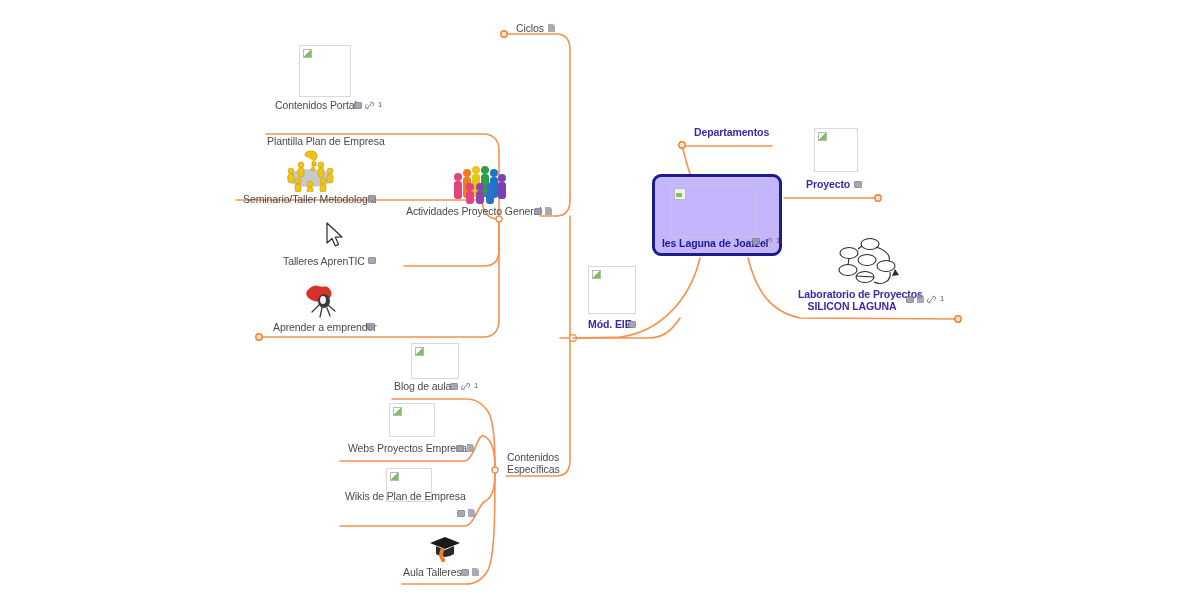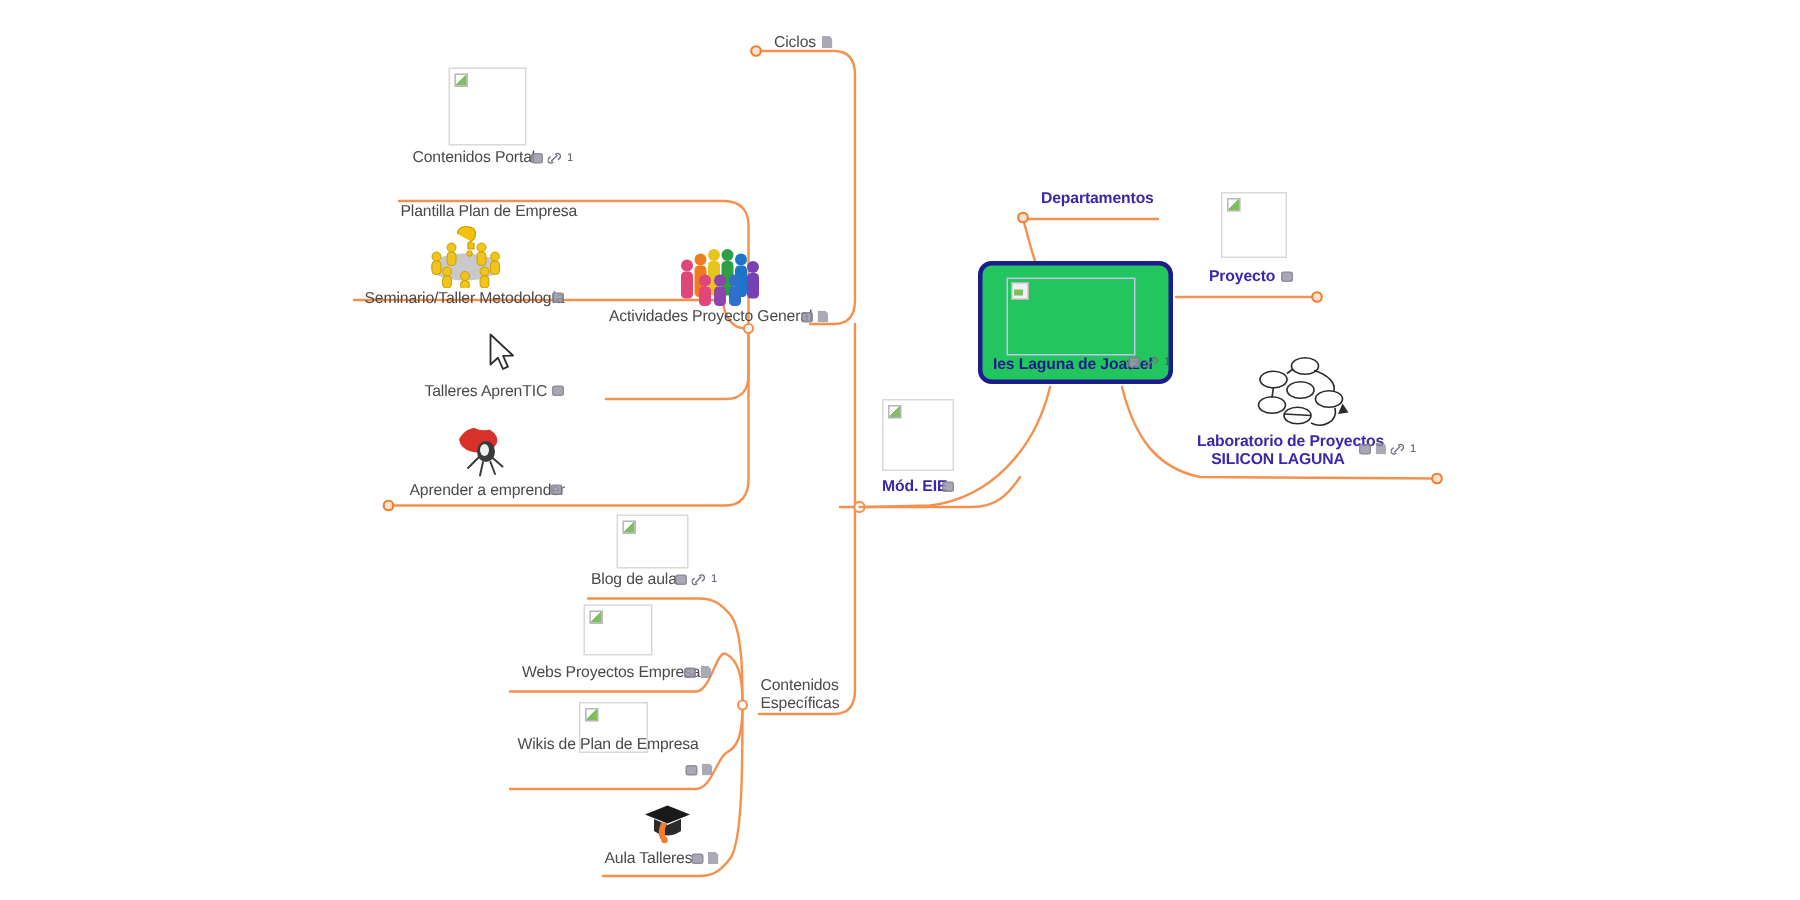--- a/index.html
+++ b/index.html
@@ -10,21 +10,21 @@
     overflow:hidden;
     position:relative;
   }
   #canvas{position:absolute;left:0;top:0;width:1200px;height:600px;}
   #edges{position:absolute;left:0;top:0;width:1200px;height:600px;pointer-events:none;}
 
   
   .root{
     position:absolute;
     left:652px;top:174px;width:130px;height:82px;
-    background:#22c55e;
+    background:#c4b5fd;
     border:3px solid #1c1c8c;
     border-radius:9px;
     box-sizing:border-box;
   }
   .root .root-img{
     position:absolute;left:16px;top:8px;width:86px;height:52px;
     border:1px solid #c3c3e8;box-sizing:border-box;background:transparent;
   }
   .root .root-label{
     position:absolute;left:7px;bottom:4px;

